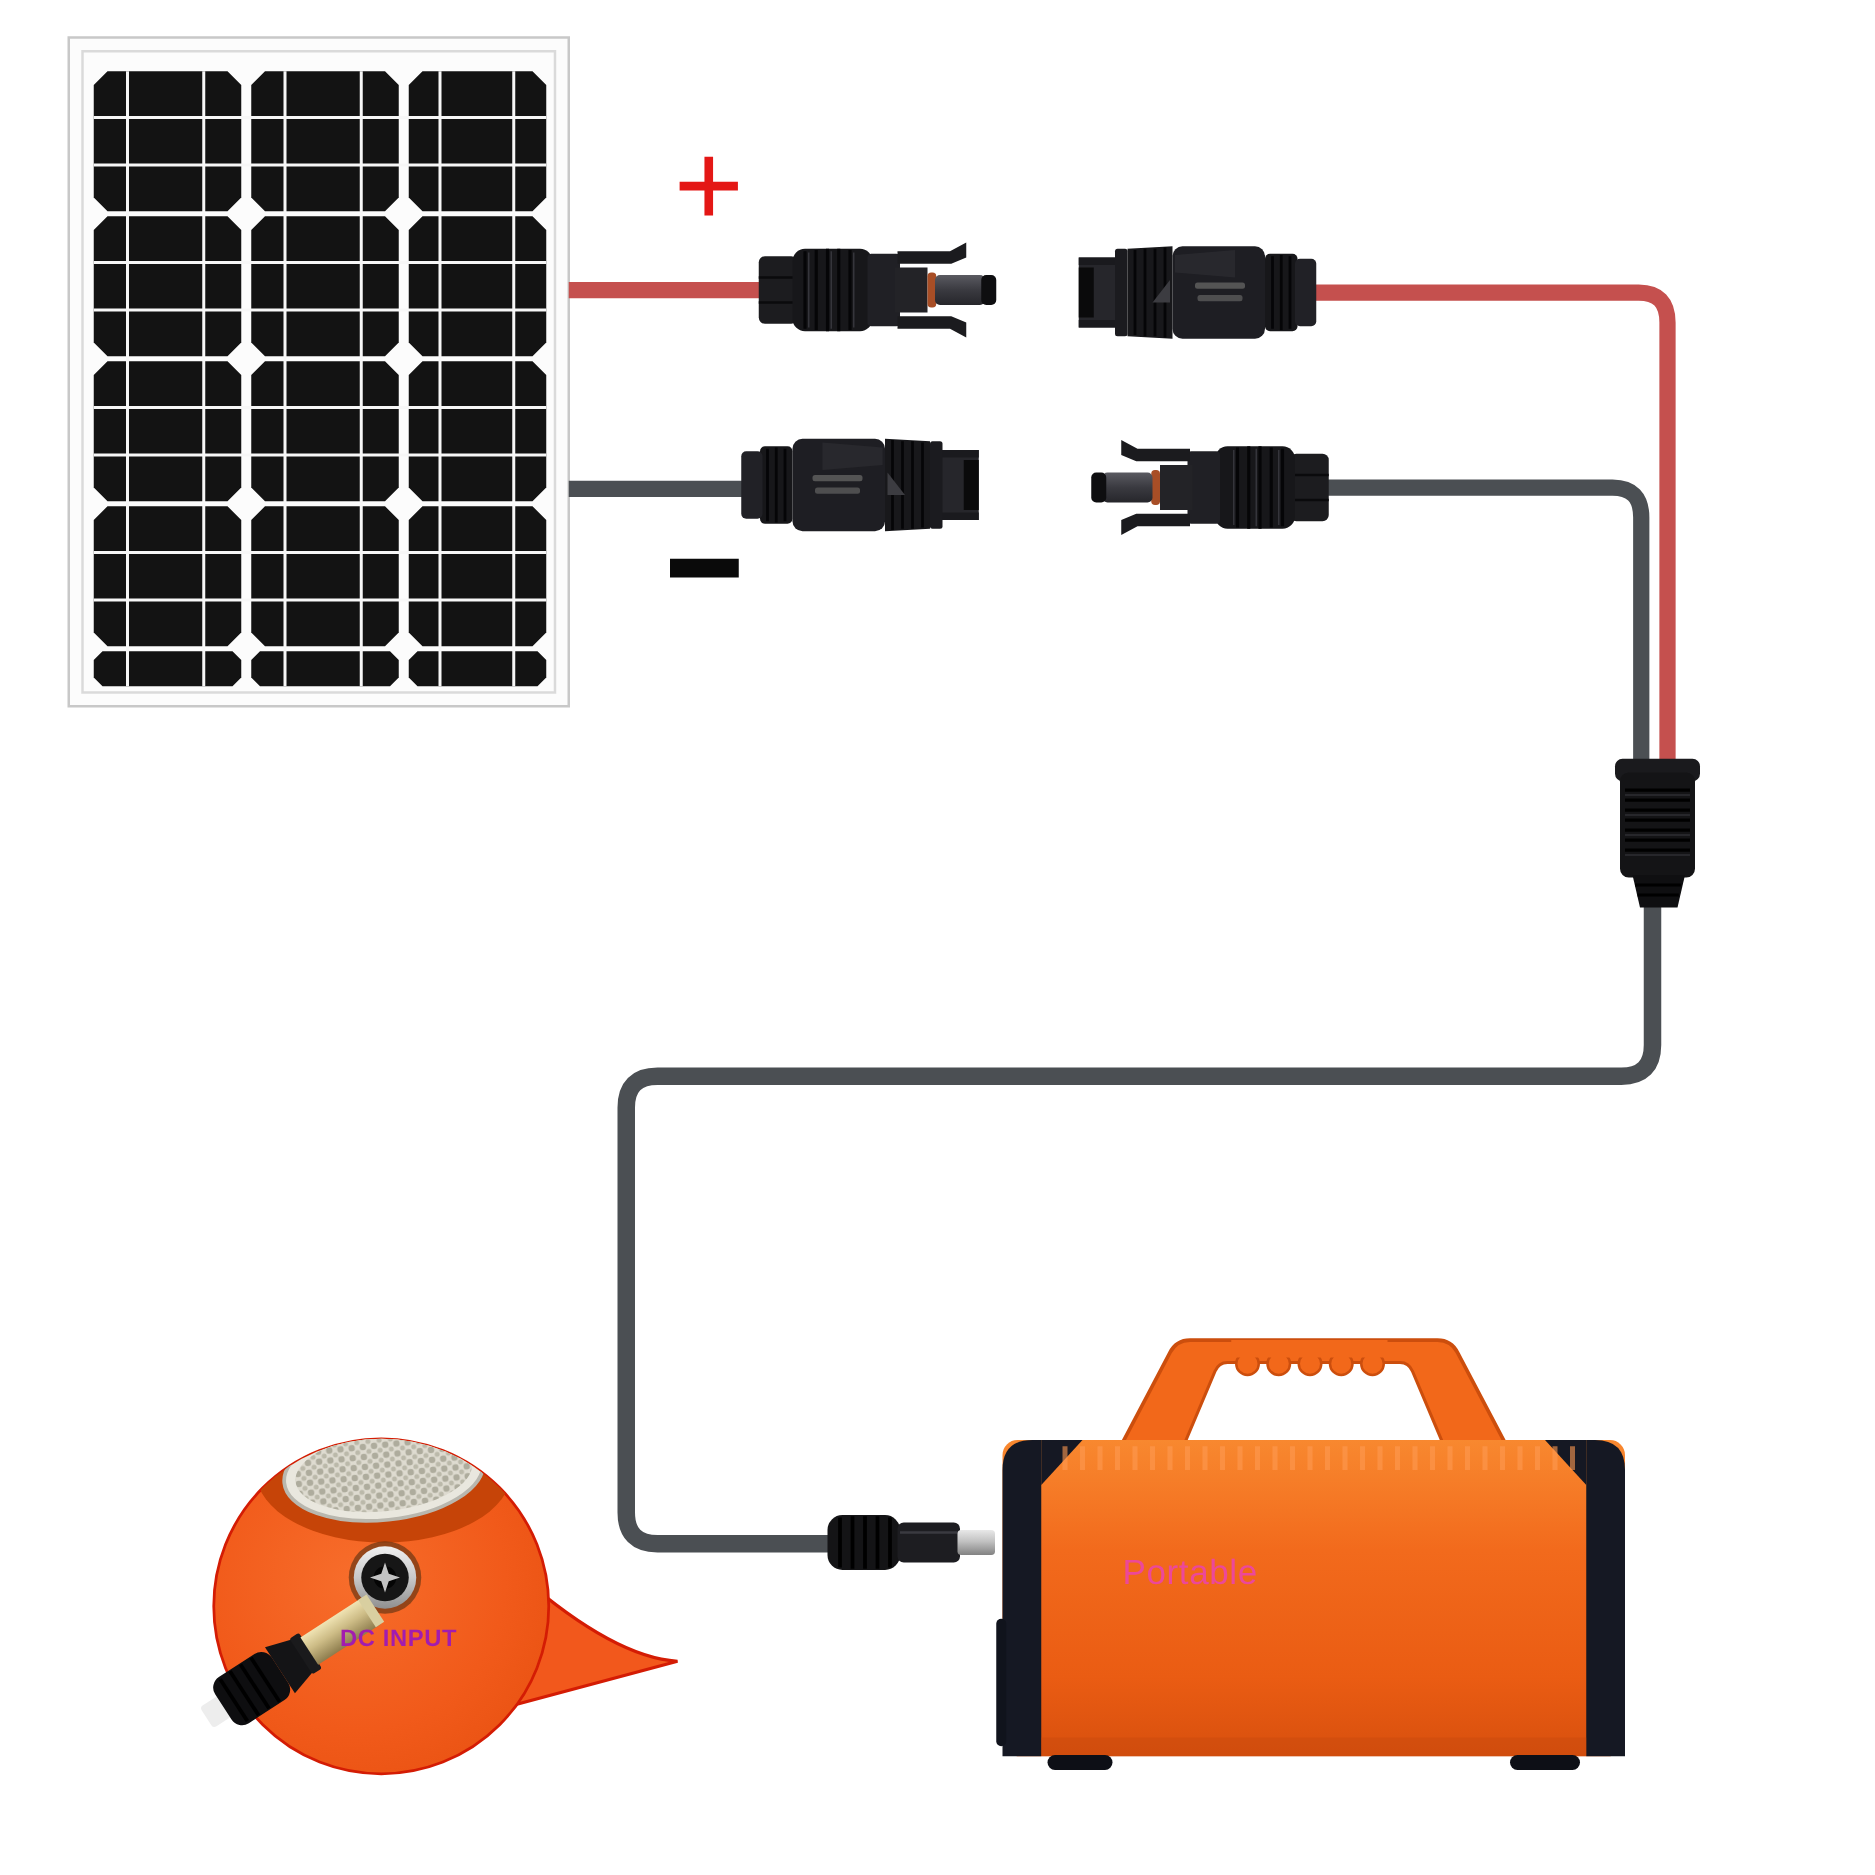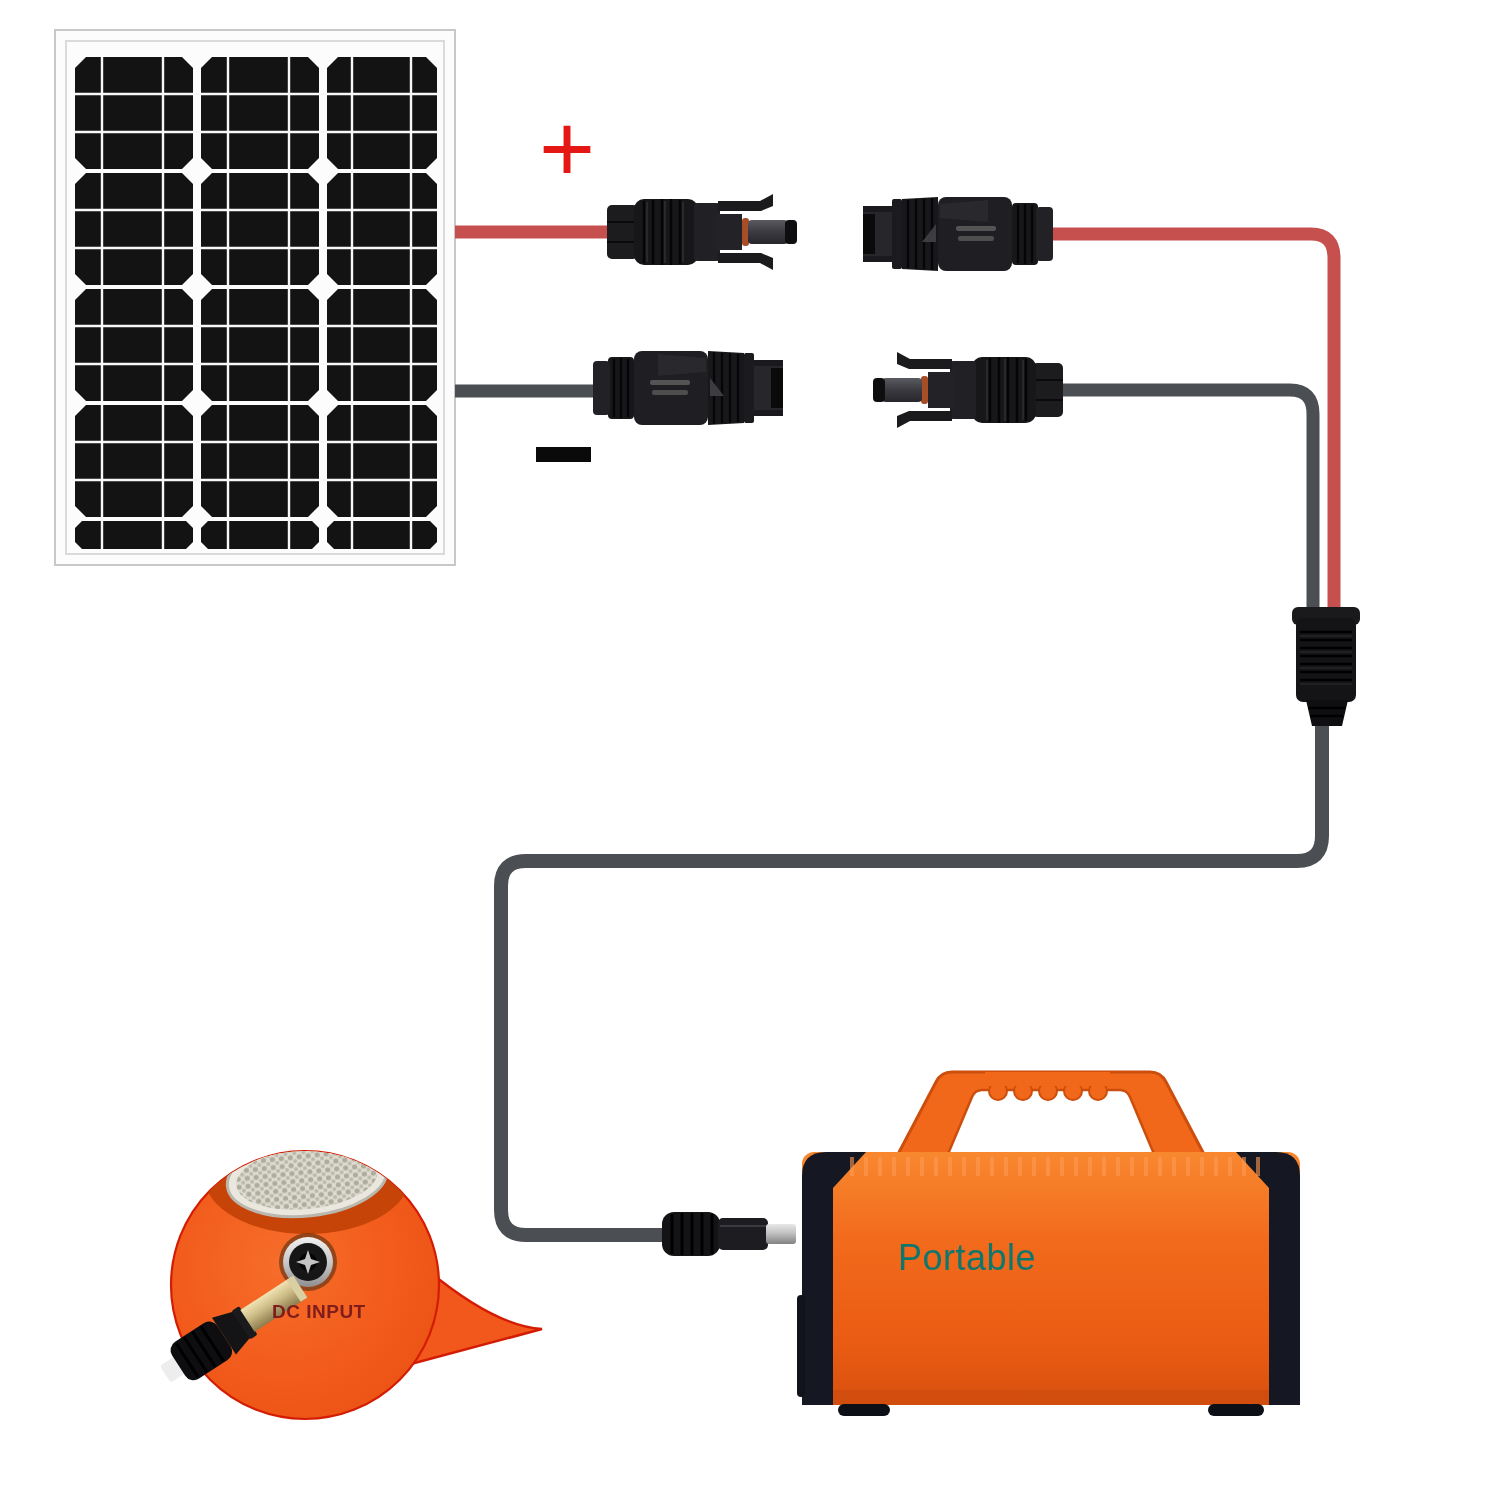--- a/index.html
+++ b/index.html
@@ -11,26 +11,26 @@
   .overlay{position:absolute;margin:0;padding:0;}
   .plus-sign{
     left:512px;top:84px;width:110px;height:130px;
     color:#e41715;font-size:96px;font-weight:400;line-height:130px;text-align:center;
   }
   .minus-sign{
     left:536px;top:447px;width:55px;height:15px;background:#0a0a0a;
     color:transparent;overflow:hidden;font-size:8px;line-height:15px;
   }
   .station-label{
-    left:898px;top:1232px;width:360px;color:#0f766e;
-    font-size:36px;line-height:52px;font-weight:400;letter-spacing:0.5px;
+    left:898px;top:1232px;width:360px;color:#ec4899;
+    font-size:28px;line-height:52px;font-weight:400;letter-spacing:0.5px;
   }
   .station-label span{display:block;}
   .dc-input-label{
-    left:272px;top:1301px;width:120px;color:#7f1d1d;
+    left:272px;top:1301px;width:120px;color:#a21caf;
     font-size:19px;font-weight:700;letter-spacing:0.5px;white-space:nowrap;
   }
 </style>
 </head>
 <body>
 
 <div class="canvas">
 
 <svg width="1500" height="1500" viewBox="0 0 1500 1500">
   <defs>

